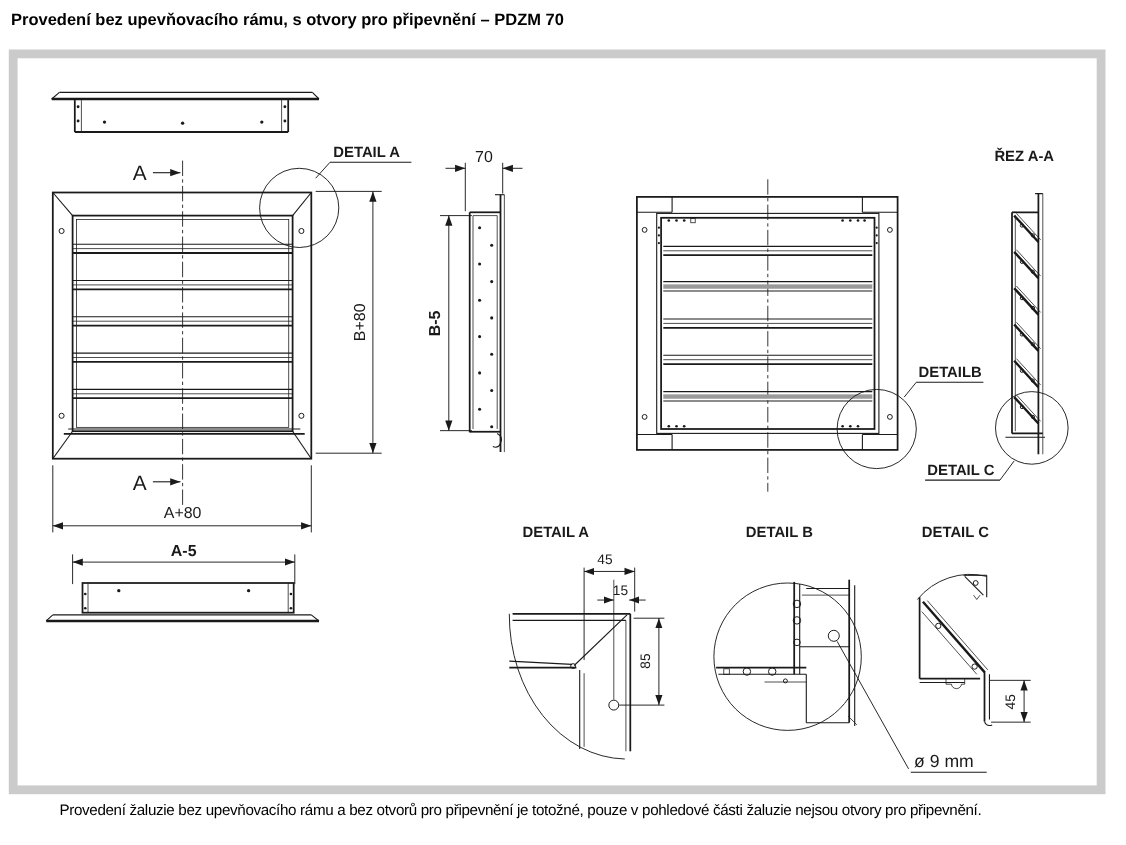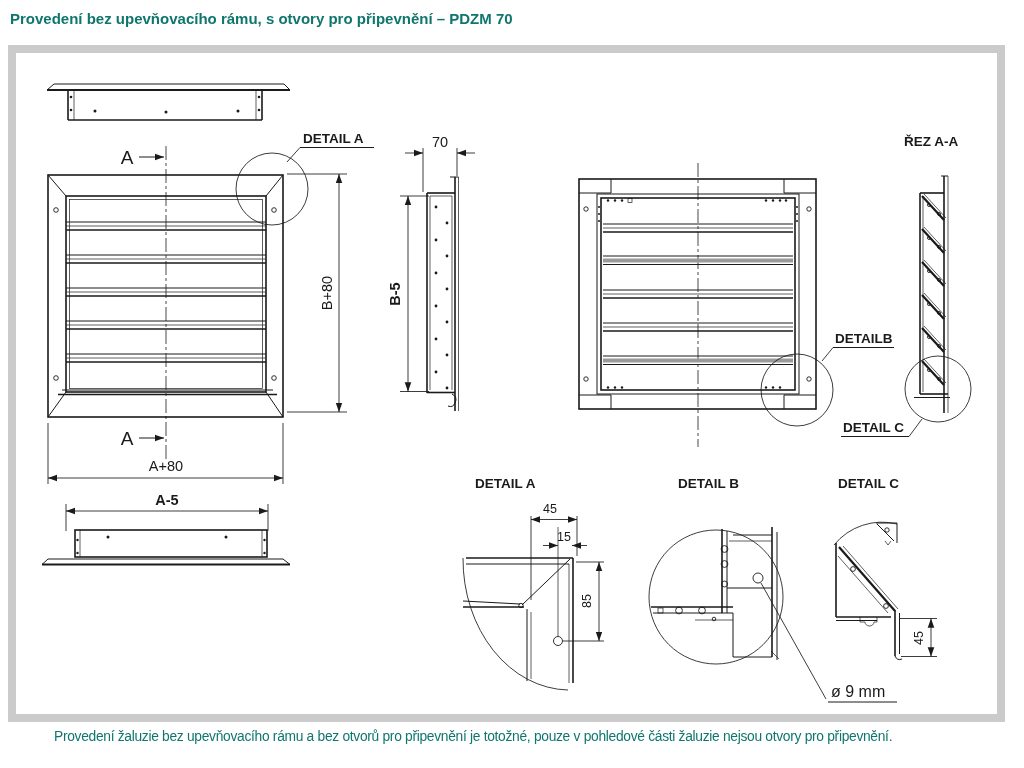--- a/index.html
+++ b/index.html
@@ -1,17 +1,17 @@
 <!DOCTYPE html>
 <html><head>
 <meta charset="utf-8">
 <style>
   html,body{margin:0;padding:0;background:#fff;}
   #stage{position:relative;width:1024px;height:768px;background:#ffffff;overflow:hidden;
-         font-family:"Liberation Sans", sans-serif;color:#0f766e;}
+         font-family:"Liberation Sans", sans-serif;color:#000000;}
   .title{position:absolute;left:10px;top:10px;font-size:15px;font-weight:bold;white-space:nowrap;}
   .frame{position:absolute;left:8px;top:45px;width:997px;height:677px;box-sizing:border-box;
          border:8px solid #cbcbcb;background:#ffffff;}
   .footer{position:absolute;left:10px;top:729px;width:1008px;font-size:13.8px;font-weight:normal;
           letter-spacing:-0.3px;white-space:nowrap;padding-left:44px;}
   svg{position:absolute;left:0;top:0;}
   .ln  {stroke:#1a1a1a;stroke-width:1;fill:none;}
   .ln2 {stroke:#1a1a1a;stroke-width:1.6;fill:none;}
   .ln3 {stroke:#1a1a1a;stroke-width:2.2;fill:none;}
   .lnt {stroke:#1a1a1a;stroke-width:0.7;fill:none;}

